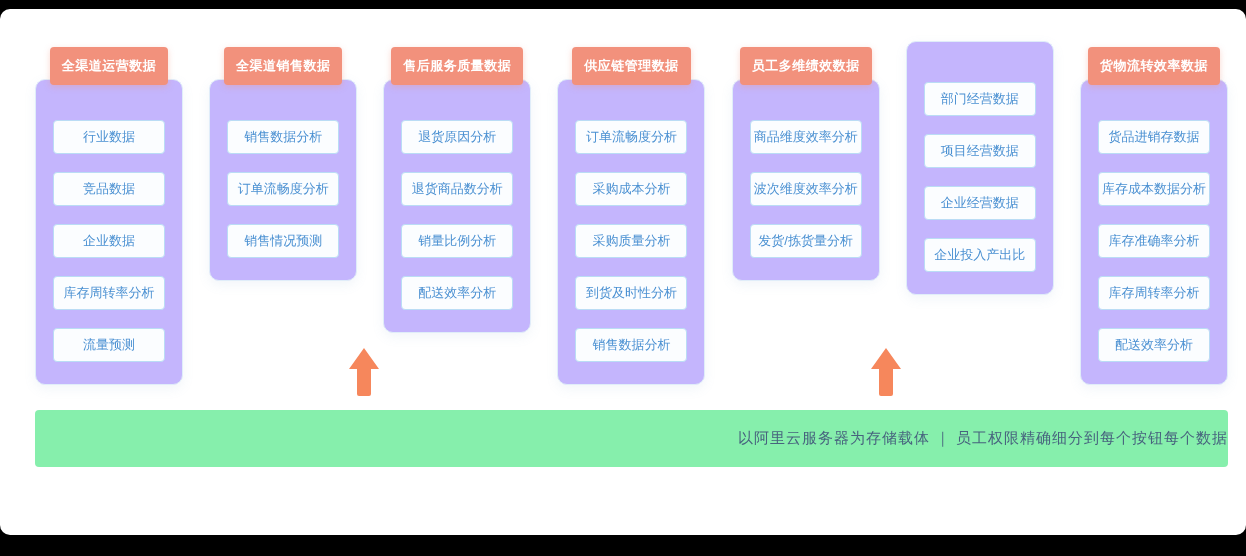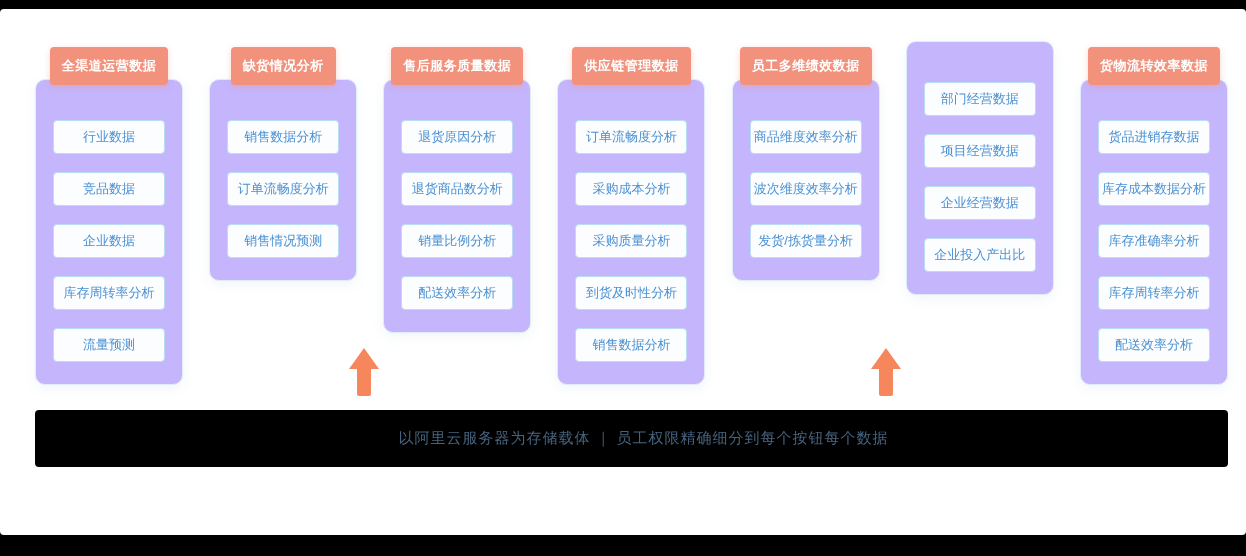--- a/index.html
+++ b/index.html
@@ -7,21 +7,21 @@
     width: 1246px; height: 556px;
     background: #000;
     font-family: "Liberation Sans", sans-serif;
     position: relative;
     overflow: hidden;
   }
   .canvas {
     position: absolute; top: 9px; left: 0;
     width: 1246px; height: 526px;
     background: #ffffff;
-    border-radius: 4px;
+    border-radius: 10px;
     overflow: hidden;
   }
   .columns {
     position: absolute; left: 35px; top: 38px; width: 1193px;
     display: flex; justify-content: space-between; align-items: flex-start;
   }
   .col { width: 148px; display: flex; flex-direction: column; align-items: center; }
   .tag {
     position: relative; z-index: 2;
     background: #f2917c; color: #ffffff;
@@ -45,22 +45,22 @@
     border: 1px solid #badcf5; border-radius: 4px;
     white-space: nowrap; overflow: hidden;
   }
   .arrow { position: absolute; width: 30px; height: 48px; }
   .arrow svg { display: block; width: 100%; height: 100%; }
   .arrow-1 { left: 349px; top: 339px; }
   .arrow-2 { left: 871px; top: 339px; }
   .banner {
     position: absolute; left: 35px; top: 401px;
     width: 1193px; height: 57px;
-    background: #000000; border-radius: 4px;
-    display: flex; align-items: center; justify-content: center;
+    background: #86efac; border-radius: 4px;
+    display: flex; align-items: center; justify-content: flex-end;
     font-size: 15px; color: #47637e; letter-spacing: 1px; padding-left: 24px;
   }
 </style>
 </head>
 <body>
 
 <div class="canvas">
 
   <div class="columns">
 
@@ -69,21 +69,21 @@
       <div class="card">
         <div class="item">行业数据</div>
         <div class="item">竞品数据</div>
         <div class="item">企业数据</div>
         <div class="item">库存周转率分析</div>
         <div class="item">流量预测</div>
       </div>
     </div>
 
     <div class="col">
-      <div class="tag">缺货情况分析</div>
+      <div class="tag">全渠道销售数据</div>
       <div class="card">
         <div class="item">销售数据分析</div>
         <div class="item">订单流畅度分析</div>
         <div class="item">销售情况预测</div>
       </div>
     </div>
 
     <div class="col">
       <div class="tag">售后服务质量数据</div>
       <div class="card">

